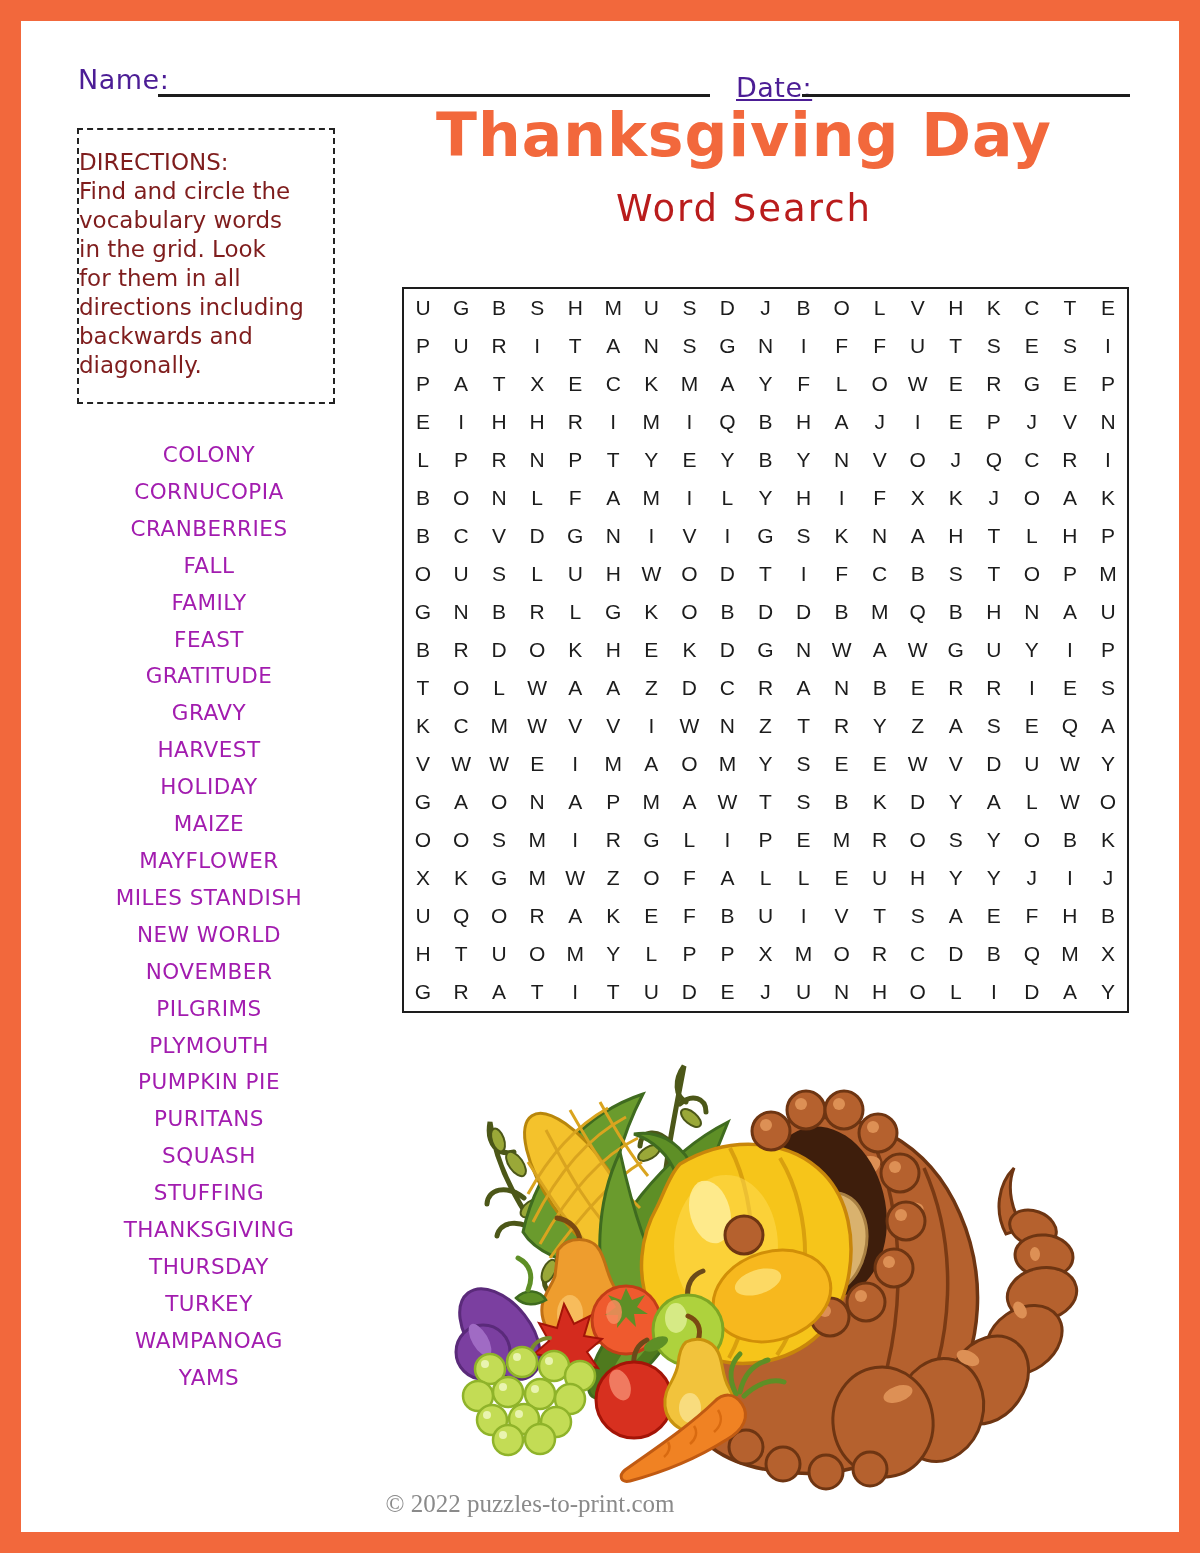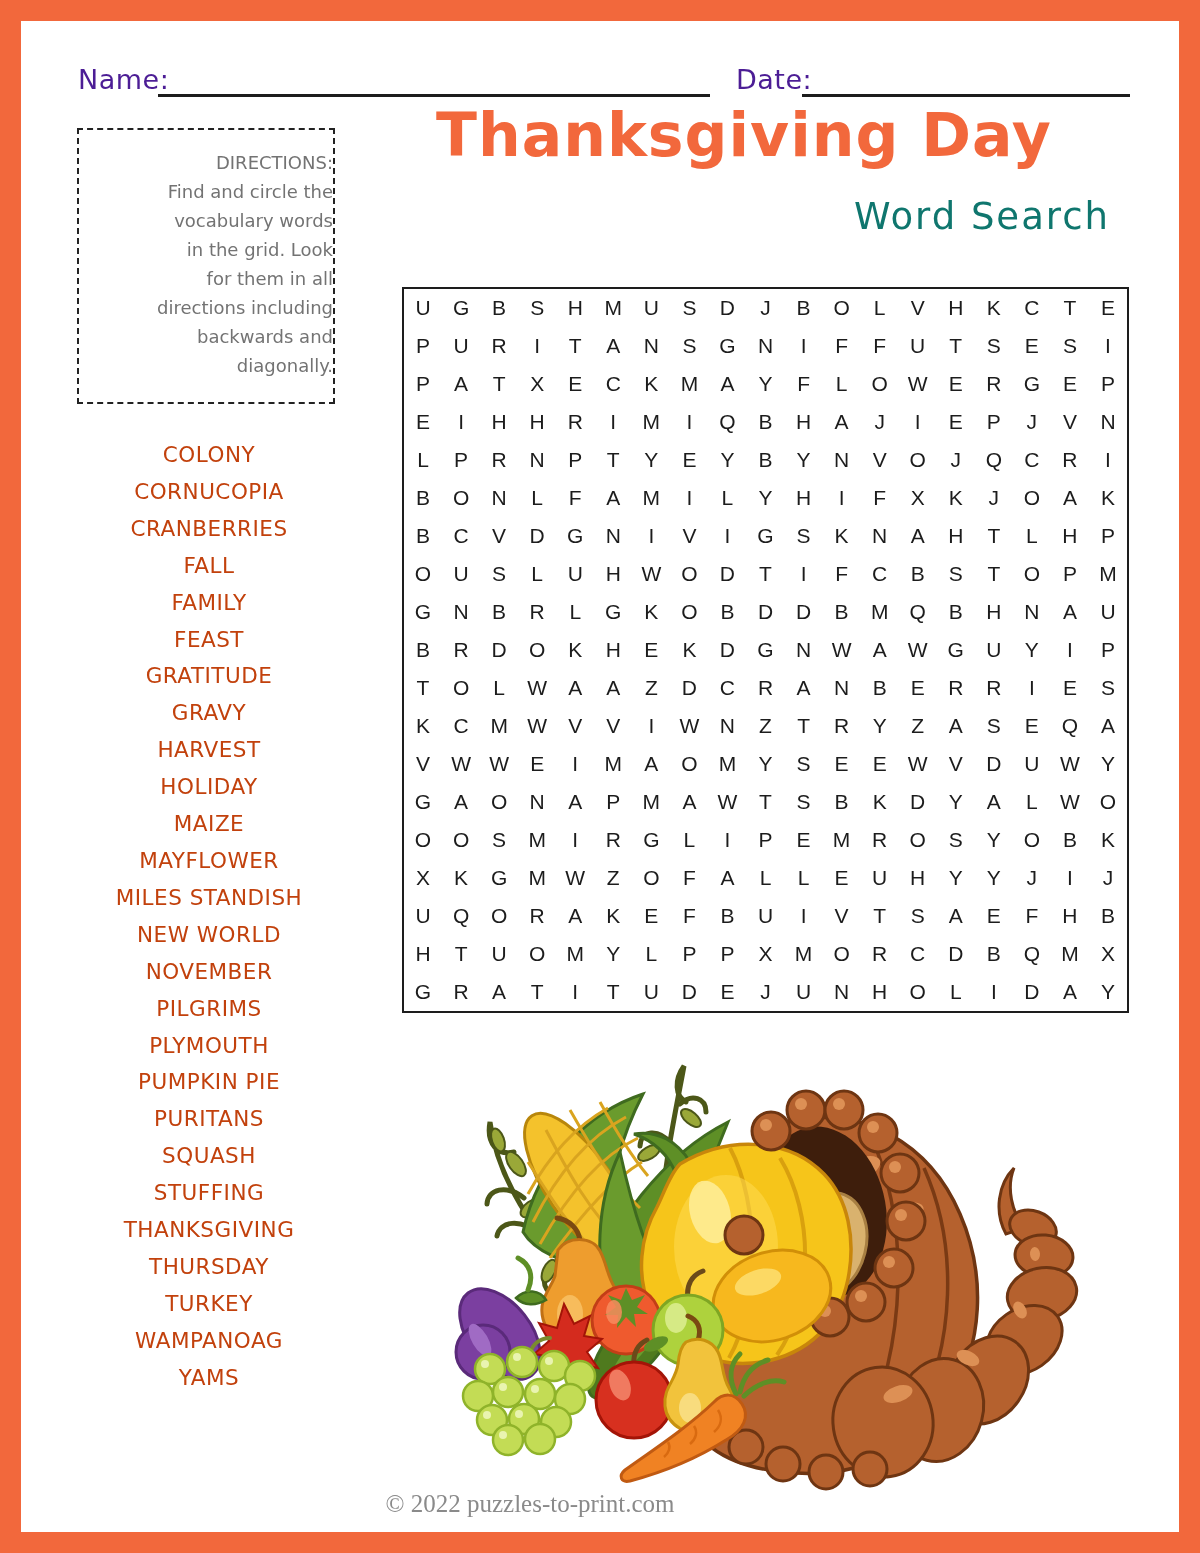--- a/index.html
+++ b/index.html
@@ -3,43 +3,43 @@
 <meta charset="utf-8">
 <style>
   html,body{margin:0;padding:0;background:#ffffff;}
   .page{position:relative;width:1200px;height:1553px;background:#fff;
         font-family:"DejaVu Sans",sans-serif;overflow:hidden;}
   .frame{position:absolute;inset:0;border:21px solid var(--accent,#F2683C);
          box-sizing:border-box;pointer-events:none;z-index:50;}
   
   .hdr-label{position:absolute;font-size:27px;color:#4c1d95;letter-spacing:.5px;}
   #name-label{left:78px;top:64px;}
-  #date-label{left:736px;top:64px;}
+  #date-label{left:736px;top:72px;text-decoration:underline;}
   .fill-line{position:absolute;height:0;border-bottom:3px solid #1c1c1c;}
   #name-line{left:158px;top:94px;width:552px;}
   #date-line{left:802px;top:94px;width:328px;}
   
   .directions{position:absolute;left:77px;top:128px;width:258px;height:276px;
-              border:2.5px dashed #222;box-sizing:border-box;text-align:right;
-              padding-top:18px;font-size:18px;line-height:29px;color:#737373;}
+              border:2.5px dashed #222;box-sizing:border-box;text-align:left;
+              padding-top:18px;font-size:23px;line-height:29px;color:#7f1d1d;}
   
   .title-wrap{position:absolute;left:378px;top:104px;width:732px;text-align:center;}
   .title-main{font-size:60px;font-weight:bold;color:var(--accent,#F2683C);
               letter-spacing:1px;line-height:1.05;}
-  .title-sub{margin-top:28px;font-size:37px;color:#0f766e;letter-spacing:2px;text-align:right;}
+  .title-sub{margin-top:20px;font-size:37px;color:#b91c1c;letter-spacing:2px;}
   
   .ws-grid{position:absolute;left:402px;top:287px;width:727px;height:726px;
            border:2px solid #1d1d1d;box-sizing:border-box;display:grid;
            grid-template-columns:repeat(19,1fr);grid-template-rows:repeat(19,1fr);
            background:#fff;}
   .ws-cell{display:flex;align-items:center;justify-content:center;
            font-family:"Liberation Sans",sans-serif;font-size:21px;color:#1c1c1c;}
   
   .word-list{position:absolute;left:56px;top:437px;width:306px;text-align:center;}
-  .word-item{font-size:21.5px;line-height:36.9px;color:#c2410c;letter-spacing:.5px;
+  .word-item{font-size:21.5px;line-height:36.9px;color:#a21caf;letter-spacing:.5px;
              white-space:nowrap;}
   
   .art{position:absolute;left:428px;top:1022px;width:652px;height:470px;}
   .copyright{position:absolute;left:0;top:1490px;width:1060px;text-align:center;
              font-family:"Liberation Serif",serif;font-size:25px;color:#8a8a8a;}
 </style>
 </head>
 <body>
 
 <div class="page">

